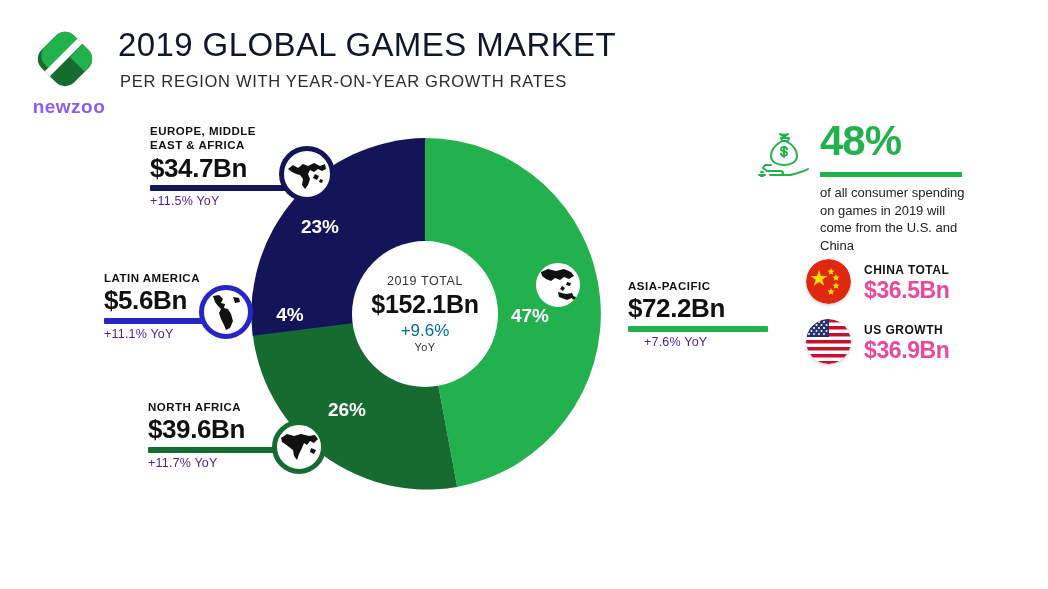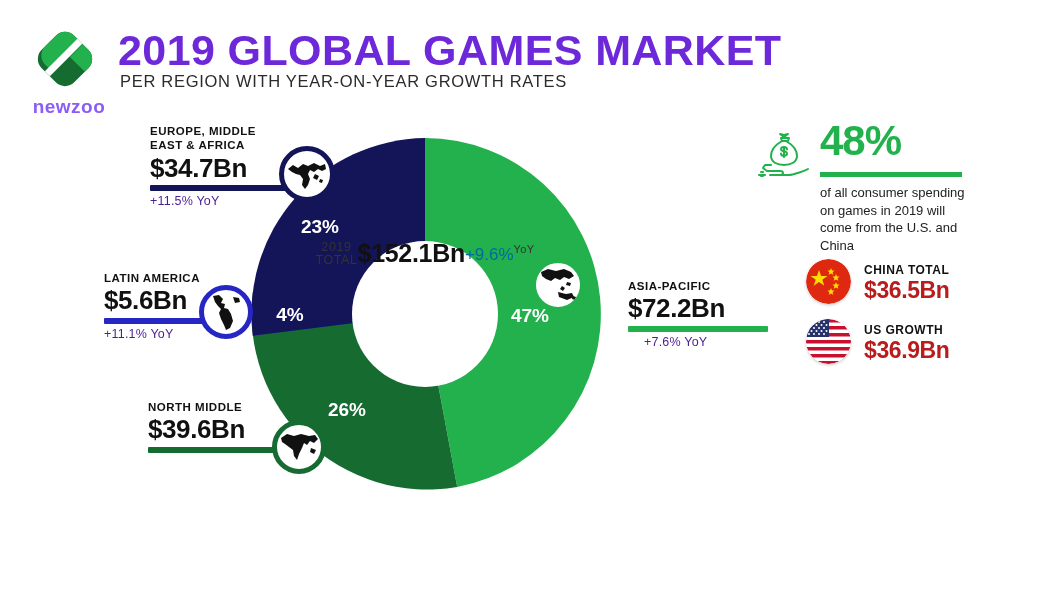--- a/index.html
+++ b/index.html
@@ -11,34 +11,34 @@
     overflow:hidden;
     color:#111111;
   }
   .stage{position:absolute;inset:0;}
 
   
   #header{position:absolute;left:18px;top:22px;width:640px;height:92px;}
   #logo-mark{position:absolute;left:12px;top:2px;width:70px;height:70px;}
   #logo-word{position:absolute;left:8px;top:74px;width:86px;text-align:center;
     font-size:19px;font-weight:bold;color:#8b5cf6;letter-spacing:.5px;}
-  #title{position:absolute;left:100px;top:4px;font-size:43px;font-weight:bold;
-    letter-spacing:.4px;color:#6d28d9;white-space:nowrap;}
+  #title{position:absolute;left:100px;top:4px;font-size:33px;font-weight:normal;
+    letter-spacing:.4px;color:#0f172a;white-space:nowrap;}
   #subtitle{position:absolute;left:102px;top:50px;font-size:16.5px;
     letter-spacing:.7px;color:#2b2b2b;white-space:nowrap;}
 
   
   #donut-wrap{position:absolute;left:228px;top:138px;width:390px;height:360px;}
   #donut-svg{position:absolute;left:0;top:0;}
   .seg-label{font-size:19px;font-weight:bold;fill:#ffffff;
     font-family:"Liberation Sans", sans-serif;}
   #donut-center{
     position:absolute;left:124px;top:103px;width:146px;height:146px;
-    border-radius:50%;background:#fff;display:flex;flex-direction:row;
-    justify-content:center;text-align:center;line-height:1;}
+    border-radius:50%;background:#fff;display:flex;flex-direction:column;
+    align-items:center;justify-content:center;text-align:center;line-height:1;}
   #center-total-label{font-size:12.5px;letter-spacing:.6px;color:#333;margin-bottom:5px;}
   #center-value{font-size:25px;font-weight:bold;color:#111;letter-spacing:-.3px;}
   #center-growth{font-size:17px;color:#0369a1;margin-top:5px;}
   #center-yoy{font-size:11px;color:#333;margin-top:3px;letter-spacing:.4px;}
 
   
   .callout{position:absolute;}
   .co-region{font-size:11.5px;font-weight:bold;letter-spacing:.5px;color:#111;line-height:1.25;}
   .co-value{font-size:26px;font-weight:bold;color:#111;letter-spacing:-.4px;line-height:1.05;margin-top:2px;}
   .co-rule{height:6px;margin-top:3px;margin-bottom:3px;border-radius:1px;}
@@ -55,21 +55,21 @@
   #stat-rule{position:absolute;left:68px;top:46px;width:142px;height:5px;background:#22b14c;}
   #stat-desc{position:absolute;left:68px;top:58px;width:150px;font-size:13px;
     line-height:1.35;color:#222;}
 
   .flag-row{position:absolute;left:54px;width:180px;height:50px;}
   .flag-circ{position:absolute;left:0;top:0;width:45px;height:45px;border-radius:50%;
     overflow:hidden;box-shadow:0 1px 3px rgba(0,0,0,.22);}
   .flag-label{position:absolute;left:58px;top:4px;font-size:12px;font-weight:bold;
     letter-spacing:.5px;color:#111;}
   .flag-value{position:absolute;left:58px;top:18px;font-size:23px;font-weight:bold;
-    color:#b91c1c;letter-spacing:-.4px;}
+    color:#ec4899;letter-spacing:-.4px;}
 
   
   #footer{position:absolute;left:0;top:540px;width:1048px;text-align:center;}
   #footer-src{font-size:11px;color:#333;letter-spacing:.1px;}
   #footer-url{font-size:11px;color:#333;margin-top:5px;letter-spacing:.1px;}
 </style>
 </head>
 <body>
 
 <div class="stage">
@@ -136,23 +136,24 @@
     <div class="co-rule" style="background:#2626c4;width:135px;"></div>
     <div class="co-yoy">+11.1% YoY</div>
   </div>
   <div class="co-bubble" style="left:199px;top:285px;width:54px;height:54px;border:5px solid #2626c4;">
     <svg width="34" height="40" viewBox="0 0 34 40">
       <path fill="#111" d="M4 4 L10 3 L14 7 L12 11 L16 12 L15 16 L19 17 L22 22 L24 29 L21 36 L17 38 L15 33 L12 27 L10 21 L12 17 L9 14 L6 10 Z M24 5 l6 1 l1 4 l-5 1 Z"></path>
     </svg>
   </div>
 
   <div class="callout" style="left:148px;top:400px;width:190px;">
-    <div class="co-region">NORTH MIDDLE</div>
+    <div class="co-region">NORTH AFRICA</div>
     <div class="co-value">$39.6Bn</div>
     <div class="co-rule" style="background:#156b30;width:132px;"></div>
+    <div class="co-yoy">+11.7% YoY</div>
   </div>
   <div class="co-bubble" style="left:272px;top:420px;width:54px;height:54px;border:5px solid #156b30;">
     <svg width="42" height="34" viewBox="0 0 42 34">
       <path fill="#111" d="M3 8 L9 4 L16 6 L23 4 L31 6 L37 5 L40 9 L36 13 L32 11 L29 15 L26 13 L24 18 L21 24 L19 30 L16 26 L15 20 L11 17 L7 14 L4 12 Z M33 18 l5 2 l-2 4 l-4 -2 Z"></path>
     </svg>
   </div>
 
   <div class="callout" style="left:628px;top:246px;width:190px;text-align:left;margin-top:33px;">
     <div class="co-region">ASIA-PACIFIC</div>
     <div class="co-value">$72.2Bn</div>

